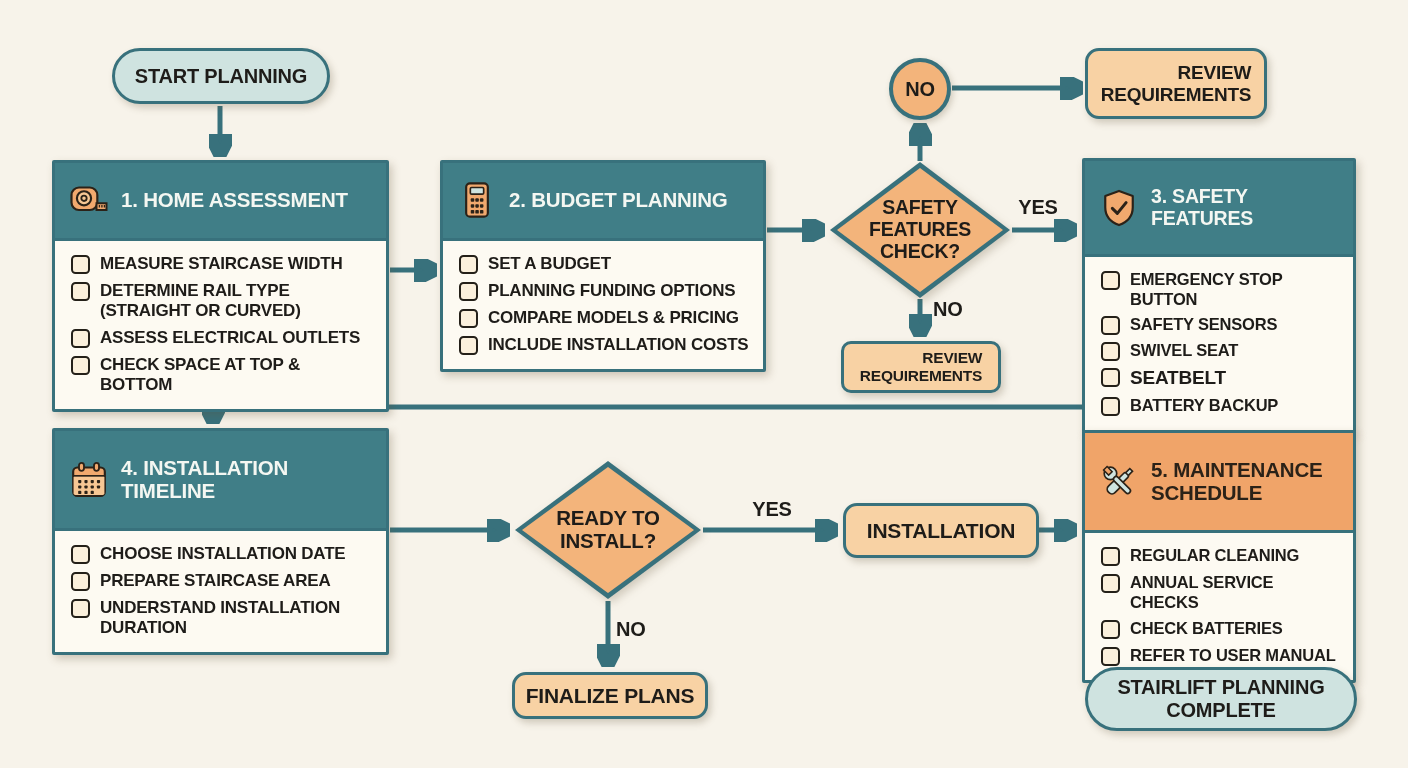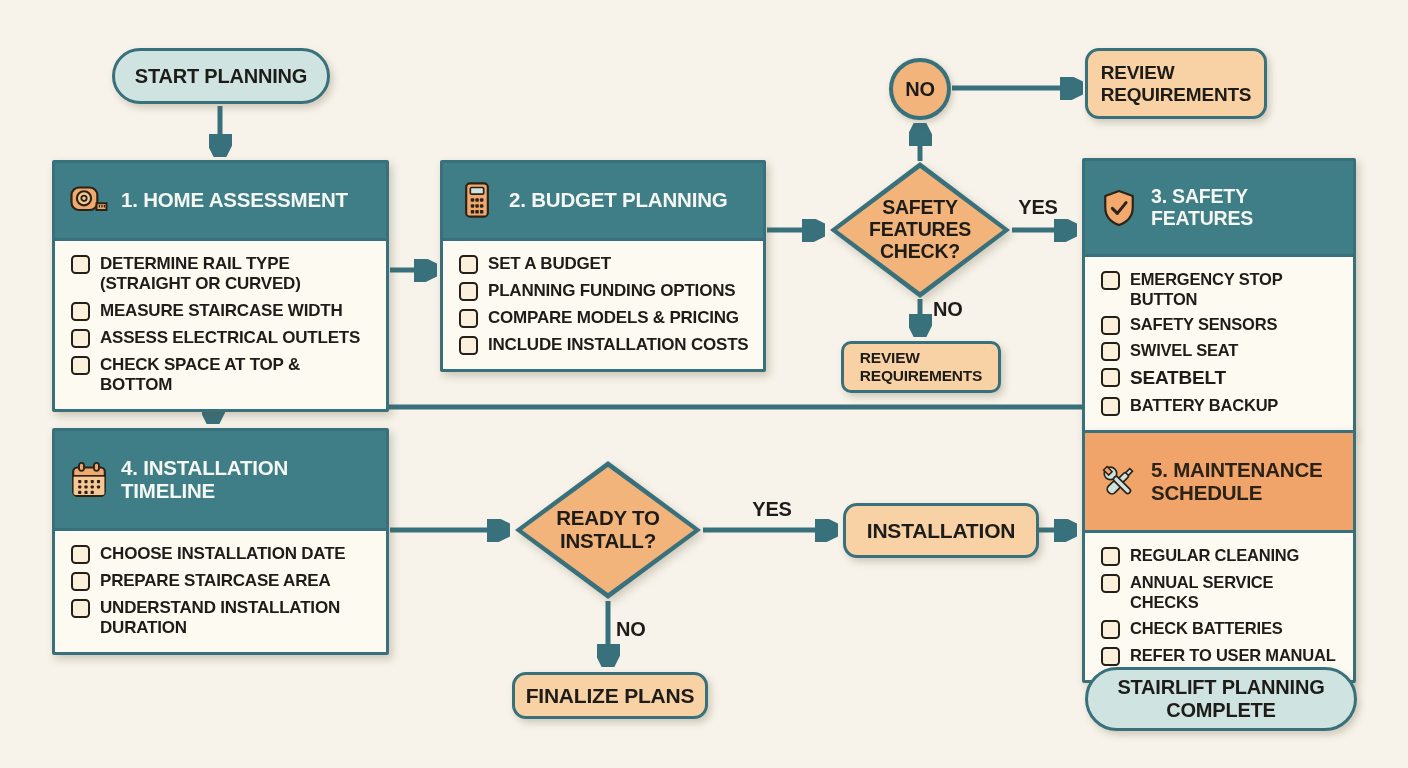--- a/index.html
+++ b/index.html
@@ -13,21 +13,21 @@
   .wires{position:absolute;inset:0;z-index:1;}
   .wires path{stroke:var(--line);stroke-width:5;fill:none;}
   .node{position:absolute;z-index:2;box-sizing:border-box;}
   
   .pill{background:var(--teal-pill);border:3.5px solid var(--line);border-radius:32px;
         display:flex;align-items:center;justify-content:center;text-align:center;
         font-weight:700;color:var(--ink);box-shadow:3px 4px 7px rgba(96,78,50,.25);}
   .pill-label{white-space:pre-line;line-height:1.15;font-size:20px;}
   
   .action{background:var(--orange-light);border:3.5px solid var(--line);border-radius:14px;
-          display:flex;align-items:center;justify-content:center;text-align:left;
+          display:flex;align-items:center;justify-content:center;text-align:right;
           font-weight:700;color:var(--ink);box-shadow:3px 4px 7px rgba(96,78,50,.25);}
   .action-label{white-space:pre-line;line-height:1.14;font-size:20px;}
   .action.small .action-label{font-size:15.5px;}
   
   .card{background:var(--card-bg);border:3.5px solid var(--line);border-radius:2px;
         overflow:hidden;box-shadow:3px 4px 8px rgba(96,78,50,.28);}
   .card-head{background:var(--teal-head);display:flex;align-items:center;gap:12px;
              padding:9px 10px 9px 14px;border-bottom:3px solid var(--line);min-height:40px;}
   .card-head.orange{background:var(--orange-head);}
   .head-title{font-size:20.5px;font-weight:700;color:var(--ink-light);line-height:1.1;white-space:pre-line;}
@@ -93,27 +93,27 @@
           <path d="M33 28 h12 v8 h-12 z" fill="#f1a96e" stroke="#2b2218" stroke-width="2.4"></path>
           <path d="M36.5 30 v3 M39.5 30 v3 M42.5 30 v3" stroke="#2b2218" stroke-width="1.6"></path>
         </svg>
       </span>
       <h2 class="head-title">1. HOME ASSESSMENT</h2>
     </header>
     <ul class="checklist">
 
         <li class="check-row">
           <span class="checkbox"></span>
+          <span class="check-label">MEASURE STAIRCASE WIDTH</span>
+        </li>
+
+        <li class="check-row">
+          <span class="checkbox"></span>
           <span class="check-label">DETERMINE RAIL TYPE
 (STRAIGHT OR CURVED)</span>
-        </li>
-
-        <li class="check-row">
-          <span class="checkbox"></span>
-          <span class="check-label">MEASURE STAIRCASE WIDTH</span>
         </li>
 
         <li class="check-row">
           <span class="checkbox"></span>
           <span class="check-label">ASSESS ELECTRICAL OUTLETS</span>
         </li>
 
         <li class="check-row">
           <span class="checkbox"></span>
           <span class="check-label">CHECK SPACE AT TOP &amp; BOTTOM</span>

